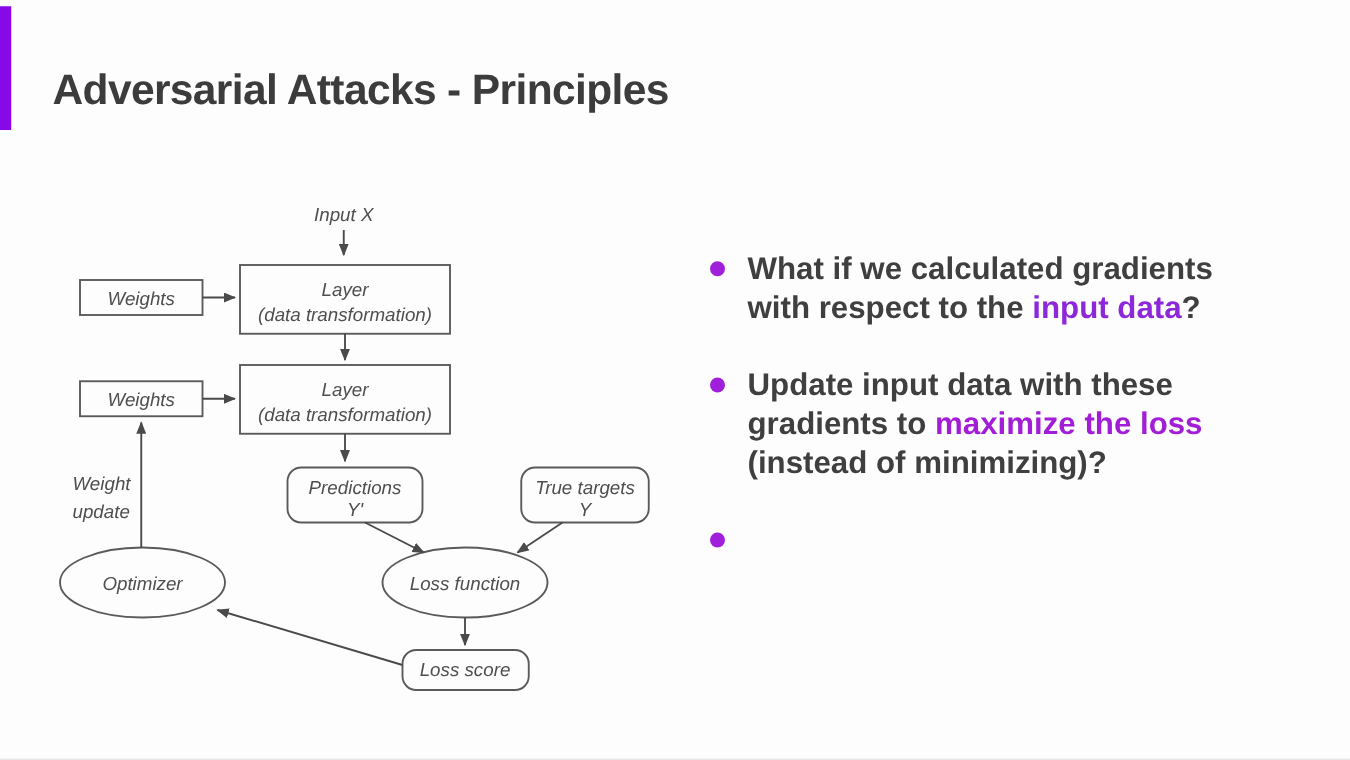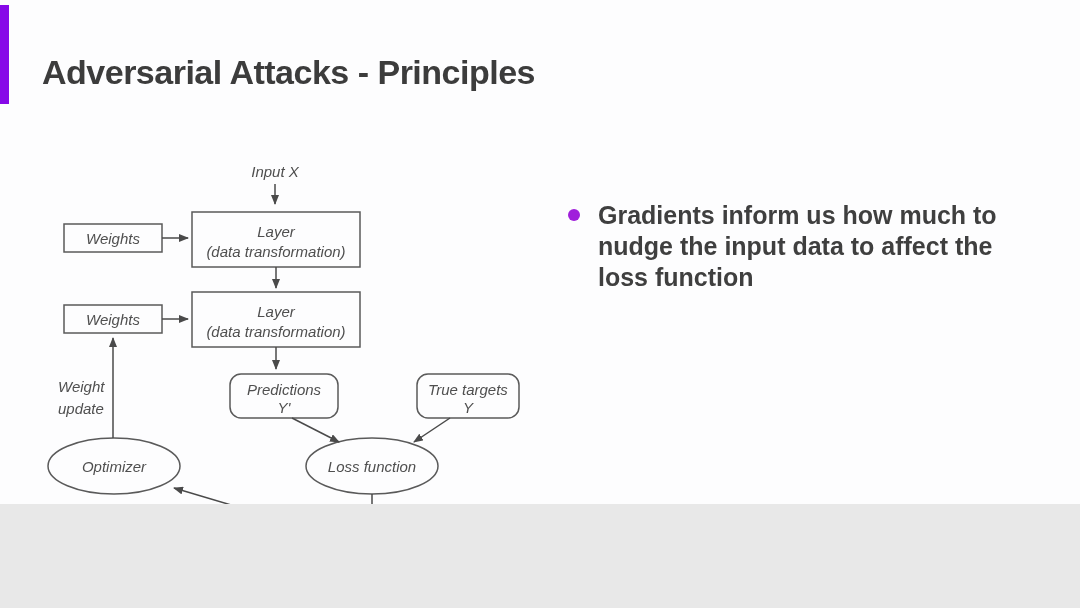--- a/index.html
+++ b/index.html
@@ -1,19 +1,19 @@
 <!DOCTYPE html>
 <html><head>
 <meta charset="utf-8">
 <style>
   html, body { margin: 0; padding: 0; background: #e8e8e8; }
   .slide {
     position: relative;
     width: 1080px;
-    height: 504px;
+    height: 607px;
     background: #fdfdfe;
     overflow: hidden;
     font-family: "Liberation Sans", sans-serif;
   }
   .accent-bar {
     position: absolute;
     left: 0; top: 5px;
     width: 9px; height: 99px;
     background: #8709e8;
   }
@@ -129,17 +129,24 @@
 
       <line x1="332" y1="344" x2="332" y2="366" stroke="#4a4a4a" stroke-width="1.5" marker-end="url(#arrow)"></line>
 
       <line x1="282" y1="382" x2="134" y2="338" stroke="#4a4a4a" stroke-width="1.5" marker-end="url(#arrow)"></line>
     </svg>
   </div>
 
   <ul class="bullets">
     <li>
       <span class="bullet-dot"></span>
-      <span>Gradients inform us how much to nudge the input data to affect the loss function</span>
+      <span>What if we calculated gradients with respect to the </span><span class="hl1">input data</span><span>?</span>
+    </li>
+    <li>
+      <span class="bullet-dot"></span>
+      <span>Update input data with these gradients to </span><span class="hl2">maximize the loss</span><span> (instead of minimizing)?</span>
+    </li>
+    <li>
+      <span class="bullet-dot"></span>
     </li>
   </ul>
 
 </div>
 
 </body></html>

